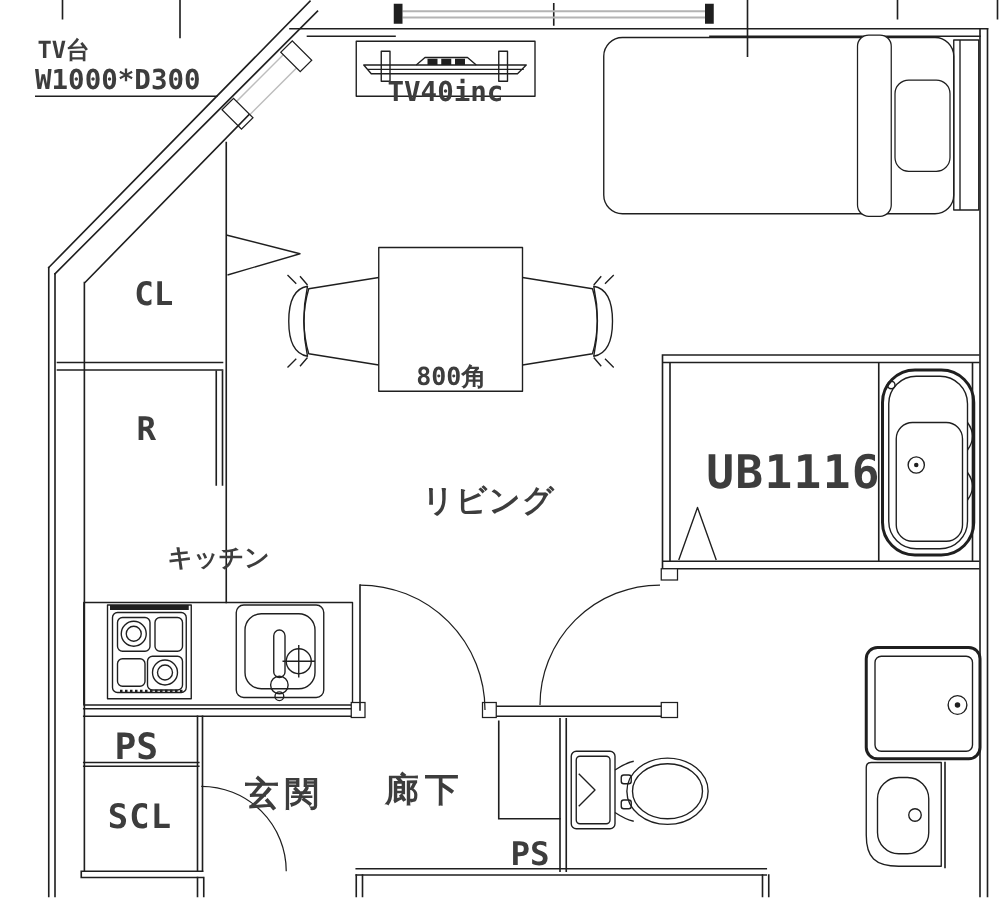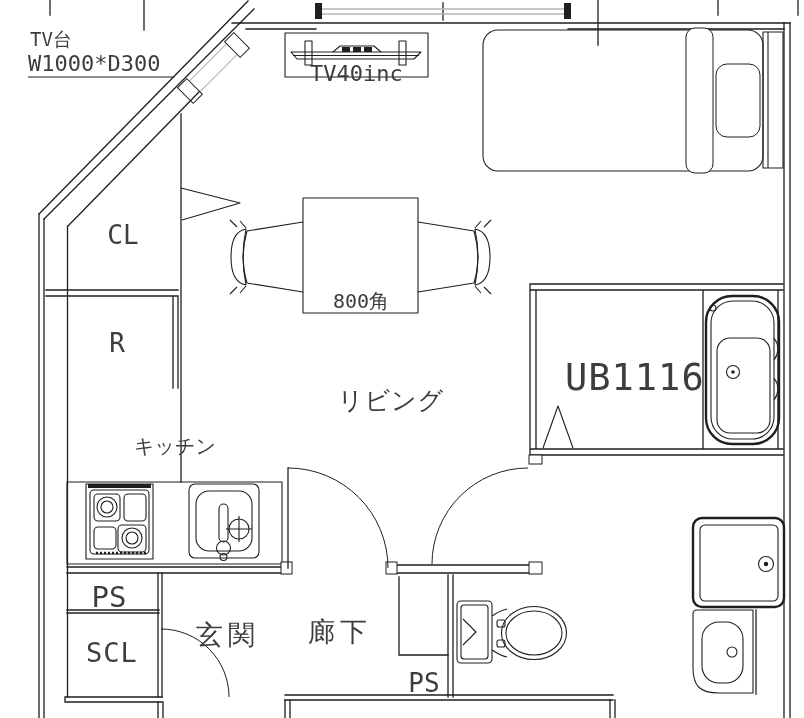--- a/index.html
+++ b/index.html
@@ -1,16 +1,16 @@
 <!DOCTYPE html>
 <html style="--c-line: #1f1f1f; --c-text: #3d3d3d; --c-window: #b4b4b4; --c-tv_stand: #bdbdbd; --c-background: #ffffff;"><head>
 <meta charset="utf-8">
 <style>
   html,body{margin:0;padding:0;background:#fff;}
-  .stage{width:804px;height:718px;background:var(--c-background,#fff);position:relative;overflow:hidden;}
+  .stage{width:804px;height:718px;background:var(--c-background,#fff);position:relative;overflow:hidden;font-weight:bold;}
   svg{display:block;}
   .w{stroke:var(--c-line,#1f1f1f);fill:none;stroke-width:1.3;stroke-linecap:square;}
   .f{stroke:var(--c-line,#1f1f1f);fill:none;stroke-width:1.1;stroke-linejoin:round;}
   .fb{stroke:var(--c-line,#1f1f1f);fill:none;stroke-width:2.4;stroke-linejoin:round;}
   .fill{fill:var(--c-line,#1f1f1f);stroke:none;}
   .cap{fill:#fff;stroke:var(--c-line,#1f1f1f);stroke-width:1;}
   .gray{stroke:var(--c-window,#b4b4b4);fill:none;stroke-width:1.6;}
   .gray2{stroke:var(--c-tv_stand,#bdbdbd);fill:none;stroke-width:1.2;}
   .arc{stroke:var(--c-line,#1f1f1f);fill:none;stroke-width:1;}
   text{font-family:"DejaVu Sans Mono","DejaVu Sans","Liberation Sans",sans-serif;

